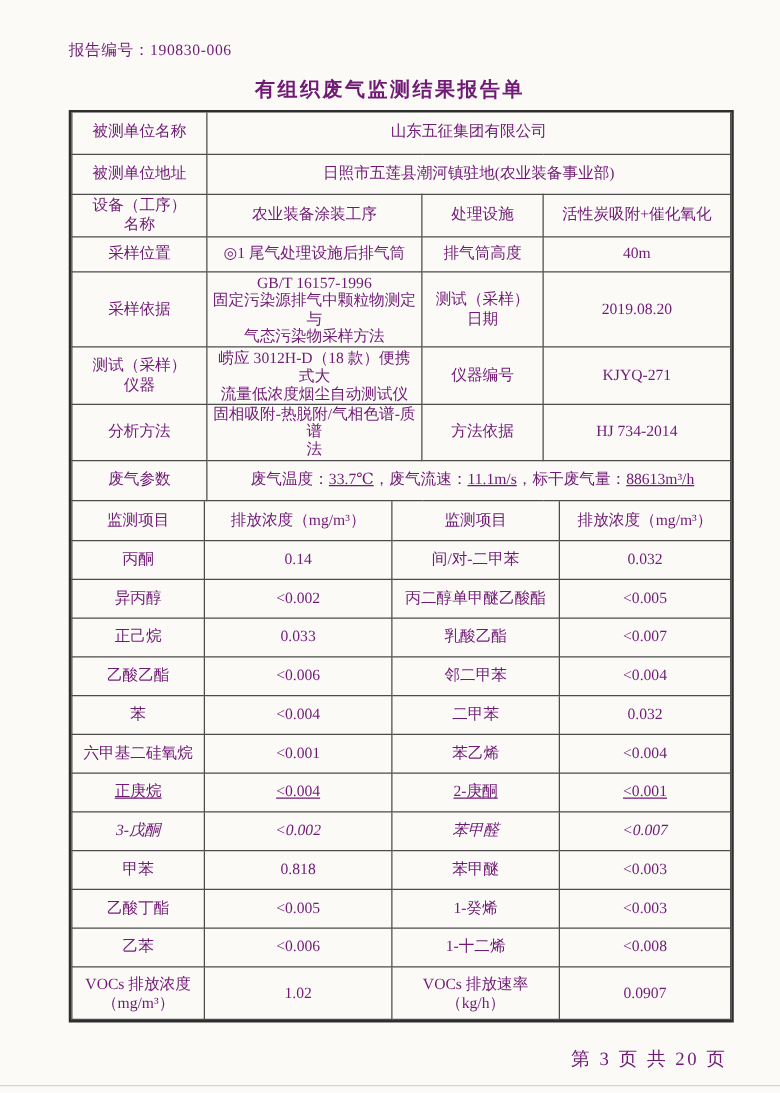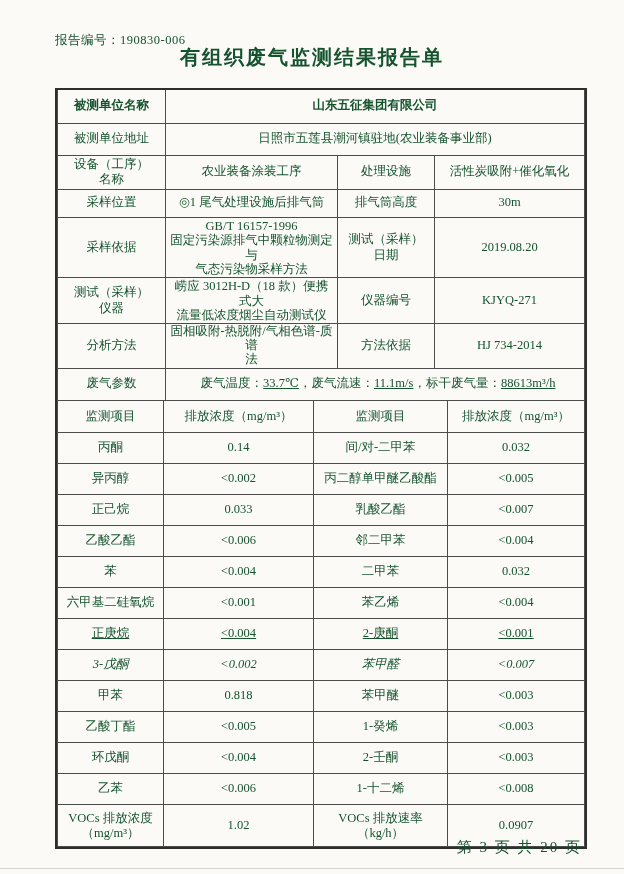--- a/index.html
+++ b/index.html
@@ -1,47 +1,47 @@
 <!DOCTYPE html>
 <html><head>
 <meta charset="utf-8">
 <style>
   html,body{margin:0;padding:0;}
   .page{
     position:relative;
     width:624px;height:874px;
     background:#fbfaf7;
     font-family:"Liberation Serif","DejaVu Serif",serif;
-    color:#14532d;
+    color:#701a75;
     overflow:hidden;
   }
   .report-no{
     position:absolute;left:55px;top:32px;
     font-size:12.5px;letter-spacing:0.5px;
   }
   .doc-title{
-    position:absolute;left:0;top:44px;width:100%;
-    text-align:center;font-size:20px;font-weight:bold;
+    position:absolute;left:0;top:62px;width:100%;
+    text-align:center;font-size:16px;font-weight:bold;
     letter-spacing:2px;margin:0;
   }
   .table-wrap{
     position:absolute;left:55px;top:88px;width:528px;
     border:2px solid #2e2e2e;
   }
   table{border-collapse:collapse;width:100%;table-layout:fixed;}
   td{
     border:1px solid #4c4c4c;
     font-size:12.5px;line-height:1.25;
     text-align:center;vertical-align:middle;
     padding:1px 3px;
     white-space:pre-line;
     overflow:hidden;
   }
   .monitor-table tr:first-child td{border-top:0;}
-  .info-table tr:first-child td{border-top:0;font-weight:bold;}
+  .info-table tr:first-child td{border-top:0;}
   td.left-cell{text-align:center;padding-left:9px;white-space:normal;}
   .params-seg span{display:inline;}
   .params-seg .u{text-decoration:underline;}
   .footer{
     position:absolute;right:42px;top:838px;
     font-size:15px;letter-spacing:2px;
   }
   .scan-edge{
     position:absolute;left:0;bottom:5px;width:100%;
     border-bottom:1px solid #d6d4d0;
@@ -78,21 +78,21 @@
         <td>设备（工序）
 名称</td>
         <td>农业装备涂装工序</td>
         <td>处理设施</td>
         <td>活性炭吸附+催化氧化</td>
       </tr>
       <tr style="height:28px">
         <td>采样位置</td>
         <td>◎1 尾气处理设施后排气筒</td>
         <td>排气筒高度</td>
-        <td>30m</td>
+        <td>40m</td>
       </tr>
       <tr style="height:43px">
         <td>采样依据</td>
         <td style="line-height:1.15">GB/T 16157-1996
 固定污染源排气中颗粒物测定与
 气态污染物采样方法</td>
         <td>测试（采样）
 日期</td>
         <td>2019.08.20</td>
       </tr>
@@ -186,26 +186,20 @@
             <td>苯甲醚</td>
             <td>&lt;0.003</td>
           </tr>
           <tr style="height: 31px;">
             <td>乙酸丁酯</td>
             <td>&lt;0.005</td>
             <td>1-癸烯</td>
             <td>&lt;0.003</td>
           </tr>
           <tr style="height: 31px;">
-            <td>环戊酮</td>
-            <td>&lt;0.004</td>
-            <td>2-壬酮</td>
-            <td>&lt;0.003</td>
-          </tr>
-          <tr style="height: 31px;">
             <td>乙苯</td>
             <td>&lt;0.006</td>
             <td>1-十二烯</td>
             <td>&lt;0.008</td>
           </tr>
         </tbody>
       <tbody>
         <tr style="height:42px">
           <td style="line-height:1.2">VOCs 排放浓度
 （mg/m³）</td>

